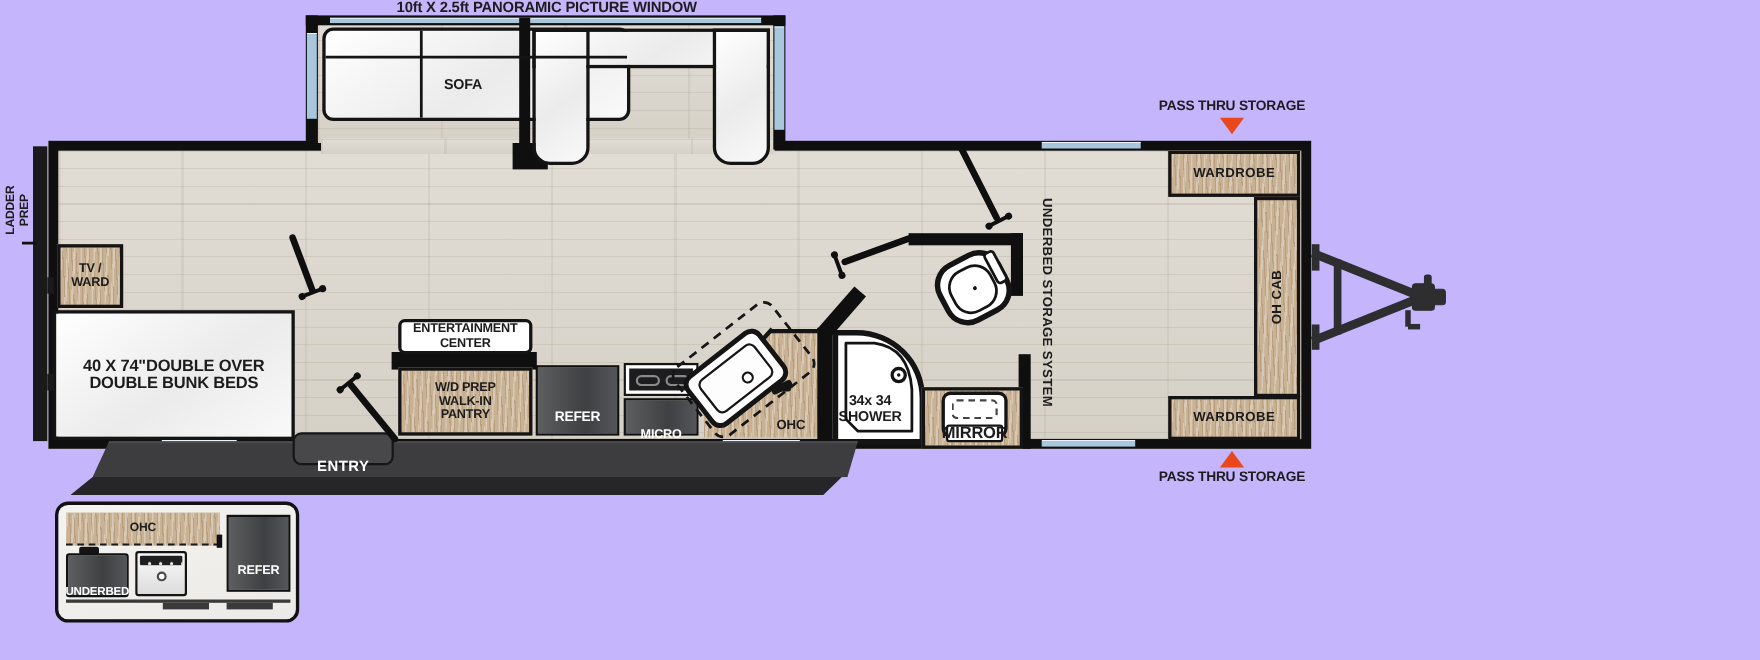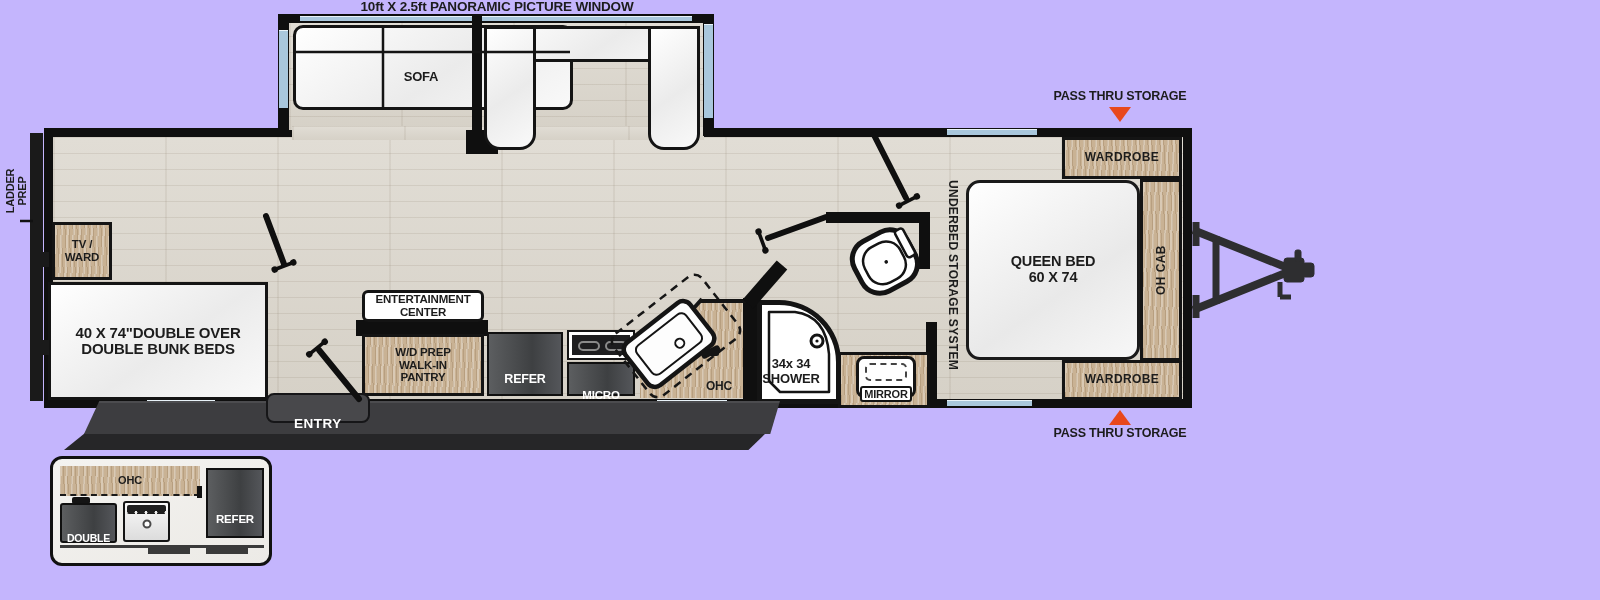--- a/index.html
+++ b/index.html
@@ -98,29 +98,25 @@
   <div class="abs wall" style="left:926px;top:322px;width:11px;height:86px;"></div>
   <div class="abs" style="left:757px;top:300px;width:84px;height:104px;background:#fff;border:5px solid #141414;border-radius:2px 62px 2px 2px;">
     <div class="lbl" style="position:absolute;left:0;right:16px;bottom:13px;font-size:13px;">34x 34
 SHOWER</div>
   </div>
   <div class="abs wood" style="left:838px;top:352px;width:92px;height:56px;"></div>
   <div class="abs" style="left:856px;top:356px;width:60px;height:42px;background:#fff;border:3px solid #141414;border-radius:8px;">
     <div class="abs" style="left:6px;top:4px;width:42px;height:18px;border:2px dashed #444;border-radius:5px;"></div>
   </div>
   <div class="abs flex" style="left:860px;top:386px;width:52px;height:16px;background:#fff;border:2px solid #141414;border-radius:3px;">
-    <div class="lbl" style="font-size:11px;text-align:right;">MIRROR</div>
+    <div class="lbl" style="font-size:15px;text-align:right;">MIRROR</div>
   </div>
 
   <div class="abs" style="left:941px;top:172px;width:22px;height:205px;">
     <div class="abs lbl" style="left:-91.5px;top:91.5px;width:205px;height:22px;line-height:22px;font-size:12px;letter-spacing:.3px;transform:rotate(90deg);">UNDERBED STORAGE SYSTEM</div>
-  </div>
-  <div class="abs flex" style="left:966px;top:180px;width:174px;height:180px;background:linear-gradient(145deg,#ffffff,#e9e9e9 60%,#f7f7f7);border:3px solid #1a1a1a;border-radius:14px;">
-    <div class="lbl" style="font-size:14.5px;">QUEEN BED
-60 X 74</div>
   </div>
   <div class="abs wood flex" style="left:1062px;top:137px;width:120px;height:42px;">
     <div class="lbl" style="font-size:12px;letter-spacing:.4px;">WARDROBE</div>
   </div>
   <div class="abs wood" style="left:1140px;top:179px;width:42px;height:182px;">
     <div class="abs lbl" style="left:-73px;top:68px;width:182px;height:40px;line-height:40px;font-size:12px;letter-spacing:.4px;transform:rotate(-90deg);">OH CAB</div>
   </div>
   <div class="abs wood flex" style="left:1062px;top:360px;width:120px;height:40px;">
     <div class="lbl" style="font-size:12px;letter-spacing:.4px;">WARDROBE</div>
   </div>
@@ -135,35 +131,35 @@
   <div class="abs" style="left:43px;top:340px;width:6px;height:15px;background:#1a1a1a;"></div>
   <div class="abs" style="left:-12px;top:168px;width:56px;height:46px;">
     <div class="lbl" style="width:56px;height:46px;font-size:11px;transform:rotate(-90deg);display:flex;align-items:center;justify-content:center;">LADDER
 PREP</div>
   </div>
 
   <div class="abs" style="left:64px;top:433px;width:702px;height:17px;background:#262628;clip-path:polygon(3% 0,100% 0,97.5% 100%,0 100%);"></div>
   <div class="abs" style="left:84px;top:401px;width:696px;height:33px;background:#3d3d40;box-shadow:inset 0 2px 0 rgba(255,255,255,.08);clip-path:polygon(2.2% 0,100% 0,98.6% 100%,0 100%);">
     <div class="lblw" style="position:absolute;left:86px;top:0;height:33px;line-height:33px;font-size:15px;letter-spacing:.3px;">18' AWNING</div>
   </div>
-  <div class="abs flex" style="left:266px;top:393px;width:104px;height:30px;background:#48484b;border:2.5px solid #161618;border-radius:8px;">
+  <div class="abs flex" style="left:266px;top:393px;width:92px;height:30px;background:#48484b;border:2.5px solid #161618;border-radius:8px;">
     <div class="lblw" style="font-size:13.5px;letter-spacing:.5px;">ENTRY</div>
   </div>
 
   <div class="abs" style="left:50px;top:456px;width:222px;height:110px;background:linear-gradient(160deg,#f4f3f0,#eceae6);border:3.5px solid #111;border-radius:12px;"></div>
   <div class="abs wood flex" style="left:60px;top:466px;width:140px;height:30px;border:none;border-bottom:2.5px dashed #1a1a1a;">
     <div class="lbl" style="font-size:11px;">OHC</div>
   </div>
   <div class="abs" style="left:197px;top:486px;width:5px;height:12px;background:#111;"></div>
   <div class="abs dark-appl flex" style="left:206px;top:468px;width:58px;height:70px;">
     <div class="lblw" style="font-size:11.5px;">REFER</div>
   </div>
   <div class="abs" style="left:72px;top:497px;width:18px;height:7px;background:#141414;border-radius:2px;"></div>
   <div class="abs dark-appl flex" style="left:60px;top:503px;width:57px;height:40px;border-radius:3px;">
-    <div class="lblw" style="font-size:10.5px;">DOUBLE</div>
+    <div class="lblw" style="font-size:10.5px;">UNDERBED</div>
   </div>
   <div class="abs" style="left:123px;top:501px;width:47px;height:41px;background:linear-gradient(180deg,#fafafa,#dcdcdc);border:2.5px solid #141414;border-radius:3px;">
     <div class="abs" style="left:2px;right:2px;top:2px;height:9px;background:radial-gradient(circle 1.6px,#eee 1.2px,rgba(0,0,0,0) 1.8px) 4px 2.5px/10px 9px repeat-x #1f1f1f;border-radius:2px;"></div>
     <div class="abs" style="left:50%;top:58%;width:9px;height:9px;border:2px solid #4a4a4a;border-radius:50%;background:#fff;transform:translate(-50%,-50%);"></div>
   </div>
   <div class="abs" style="left:60px;top:545px;width:204px;height:3px;background:#3a3a3a;"></div>
   <div class="abs" style="left:148px;top:548px;width:42px;height:6px;background:#3a3a3a;"></div>
   <div class="abs" style="left:206px;top:548px;width:42px;height:6px;background:#3a3a3a;"></div>
 
   <svg class="abs" width="1600" height="600" viewBox="0 0 1600 600" style="left:0;top:0;pointer-events:none;">

